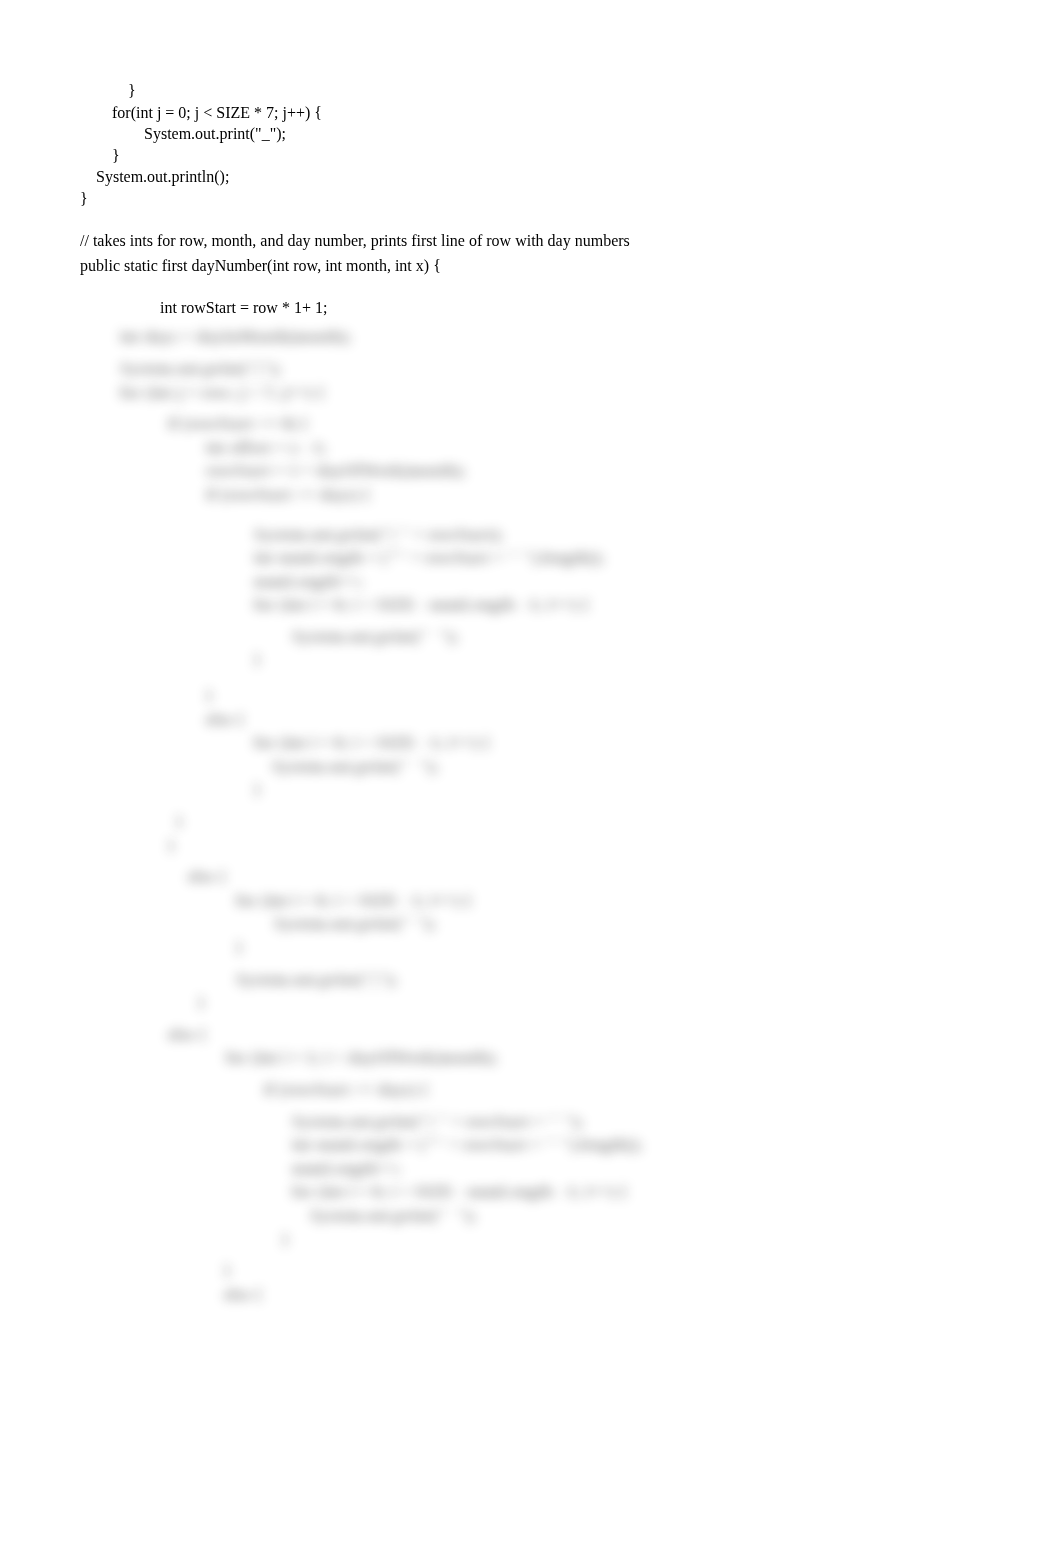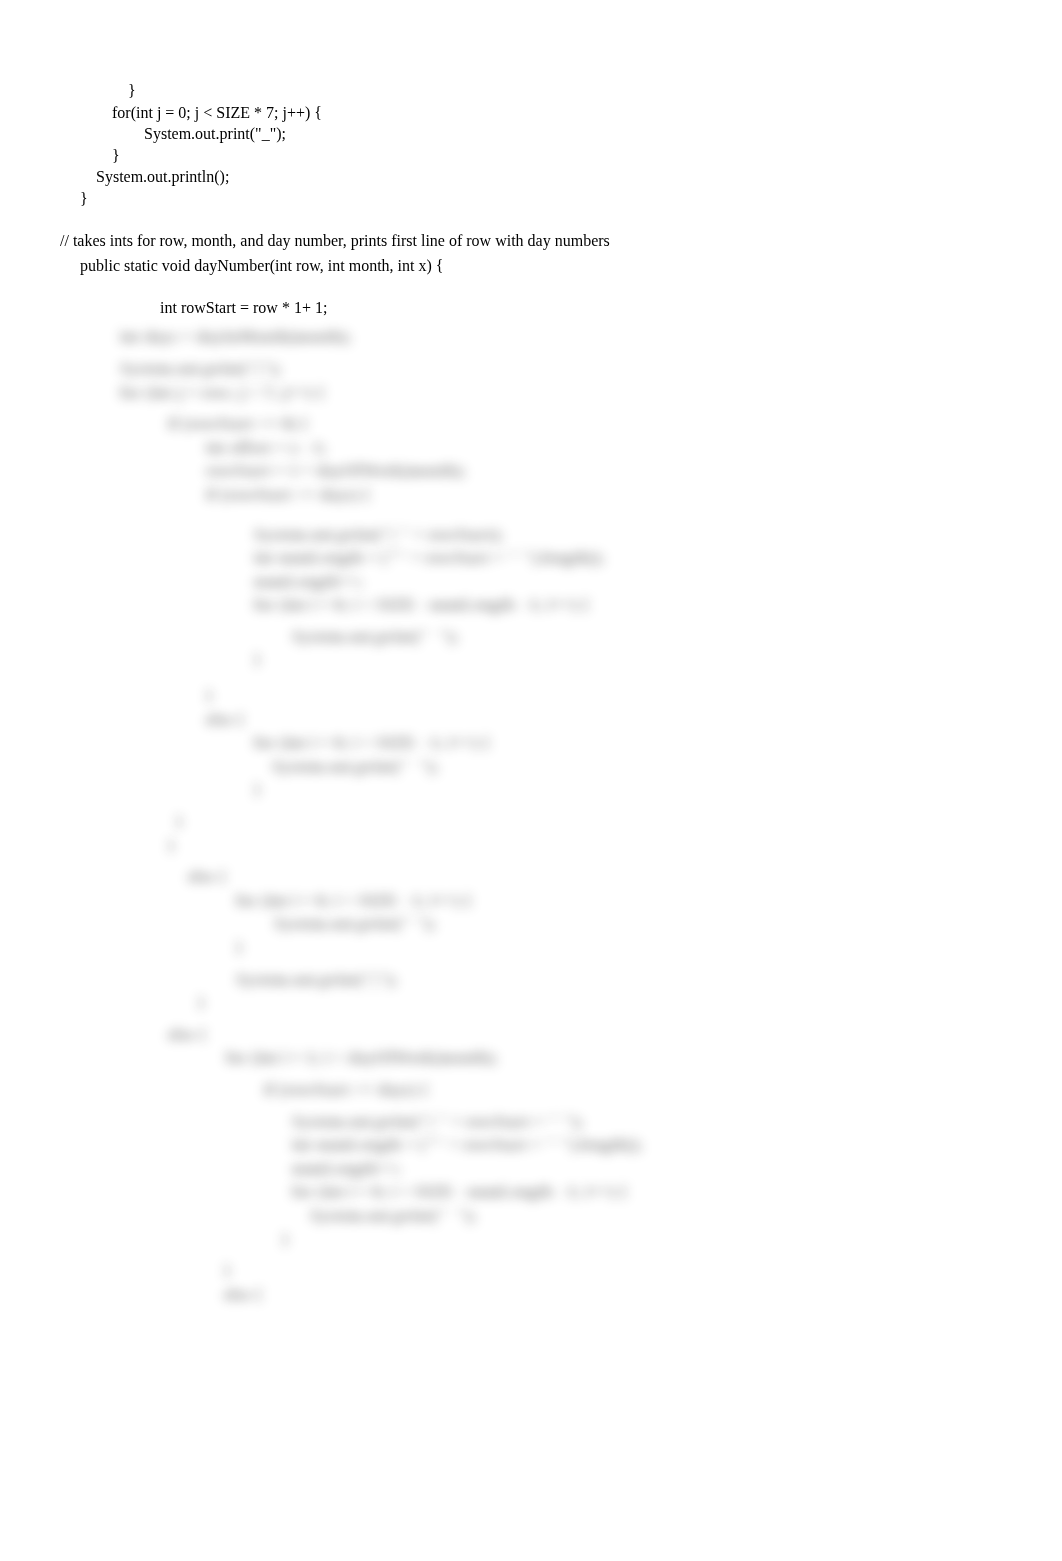--- a/index.html
+++ b/index.html
@@ -17,20 +17,21 @@
       width: 1062px;
       position: relative;
     }
     .code-block {
       white-space: pre;
       font-family: "Times New Roman", Times, serif;
       margin-left: 20px;
       margin-bottom: 20px;
     }
     .comment-block {
+      margin-left: 20px;
       margin-bottom: 4px;
       max-width: 660px;
     }
     .method-sig {
       margin-left: 20px;
       margin-bottom: 20px;
     }
     .indent1 { padding-left: 40px; }
     .blurred-area {
       position: relative;
@@ -56,21 +57,21 @@
 
 <div class="code-block">            }
         for(int j = 0; j &lt; SIZE * 7; j++) {
                 System.out.print("_");
         }
     System.out.println();
 }</div>
 
 <div class="comment-block">// takes ints for row, month, and day number, prints first line of row with day numbers</div>
 
-<div class="method-sig">public static void dayNumber(int row, int month, int x) {</div>
+<div class="method-sig">public static first dayNumber(int row, int month, int x) {</div>
 
 <div class="indent1" style="margin-left:60px;">int rowStart = row * 1+ 1;</div>
 
 <div class="blurred-area">
   <div class="bl-group">
     <div class="blurred-line" style="margin-left:40px;">int days = dayInMonth(month);</div>
   </div>
 
   <div class="bl-group">
     <div class="blurred-line" style="margin-left:40px;">System.out.print("|");</div>

